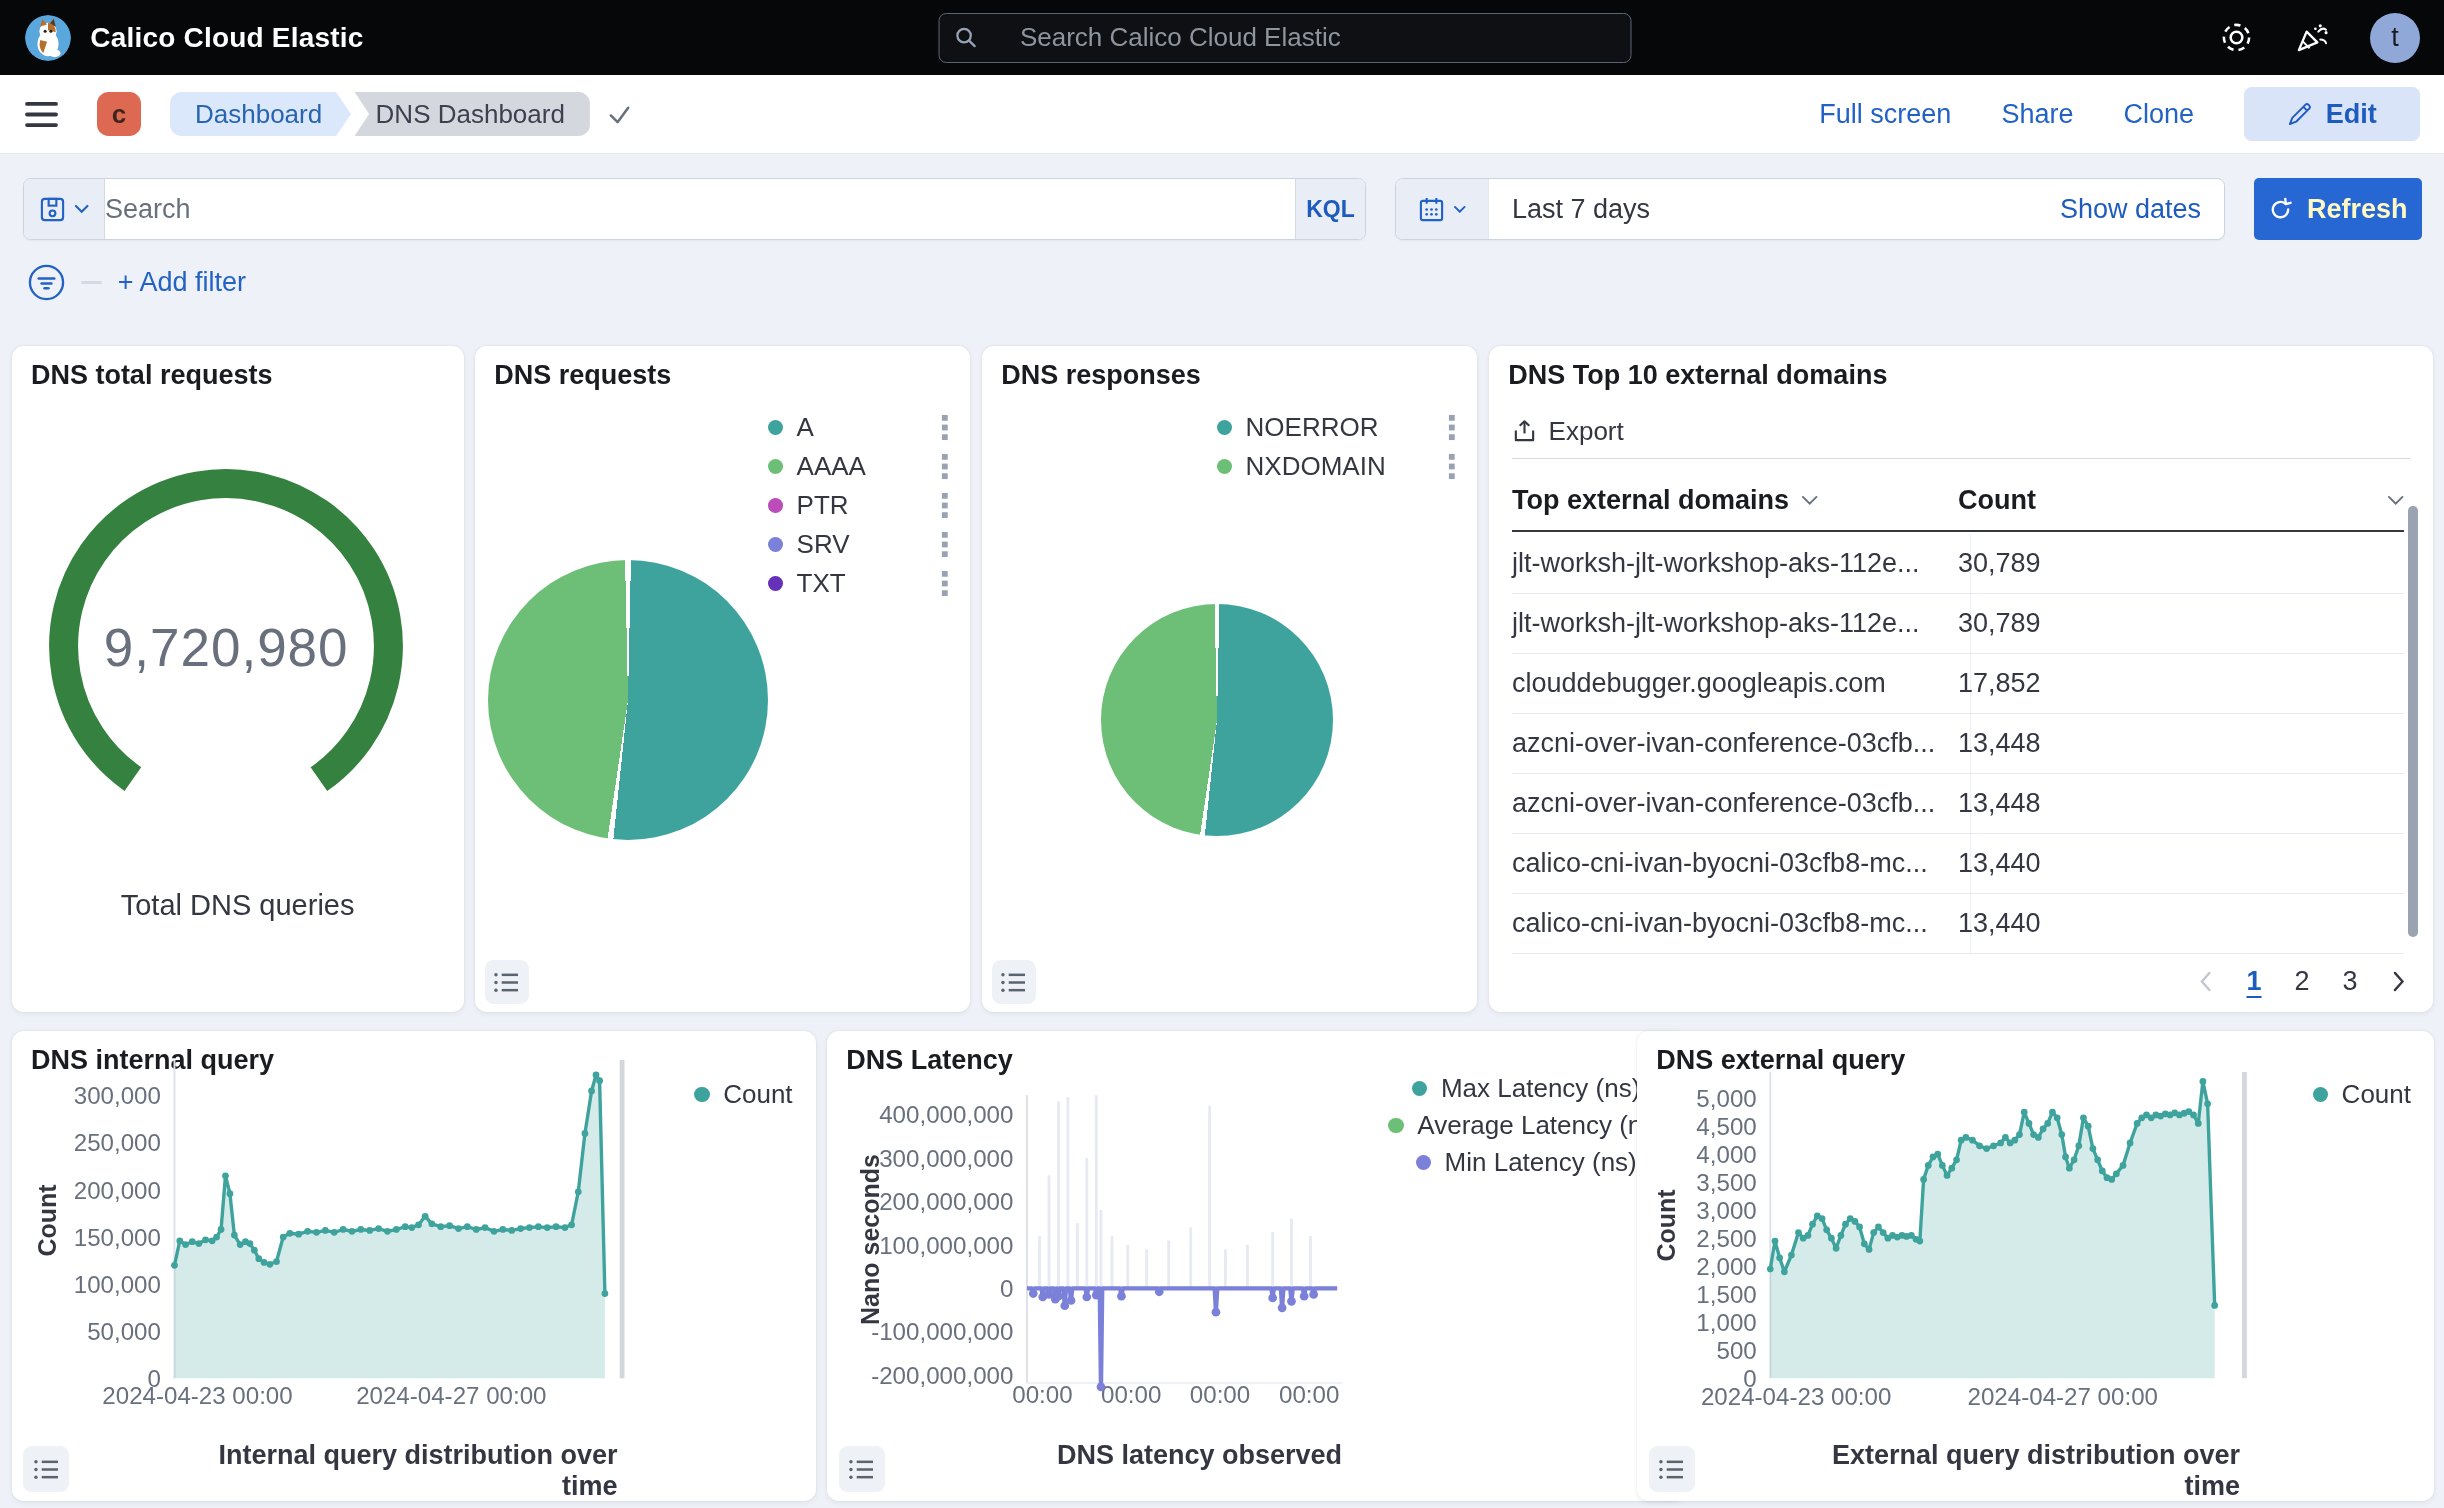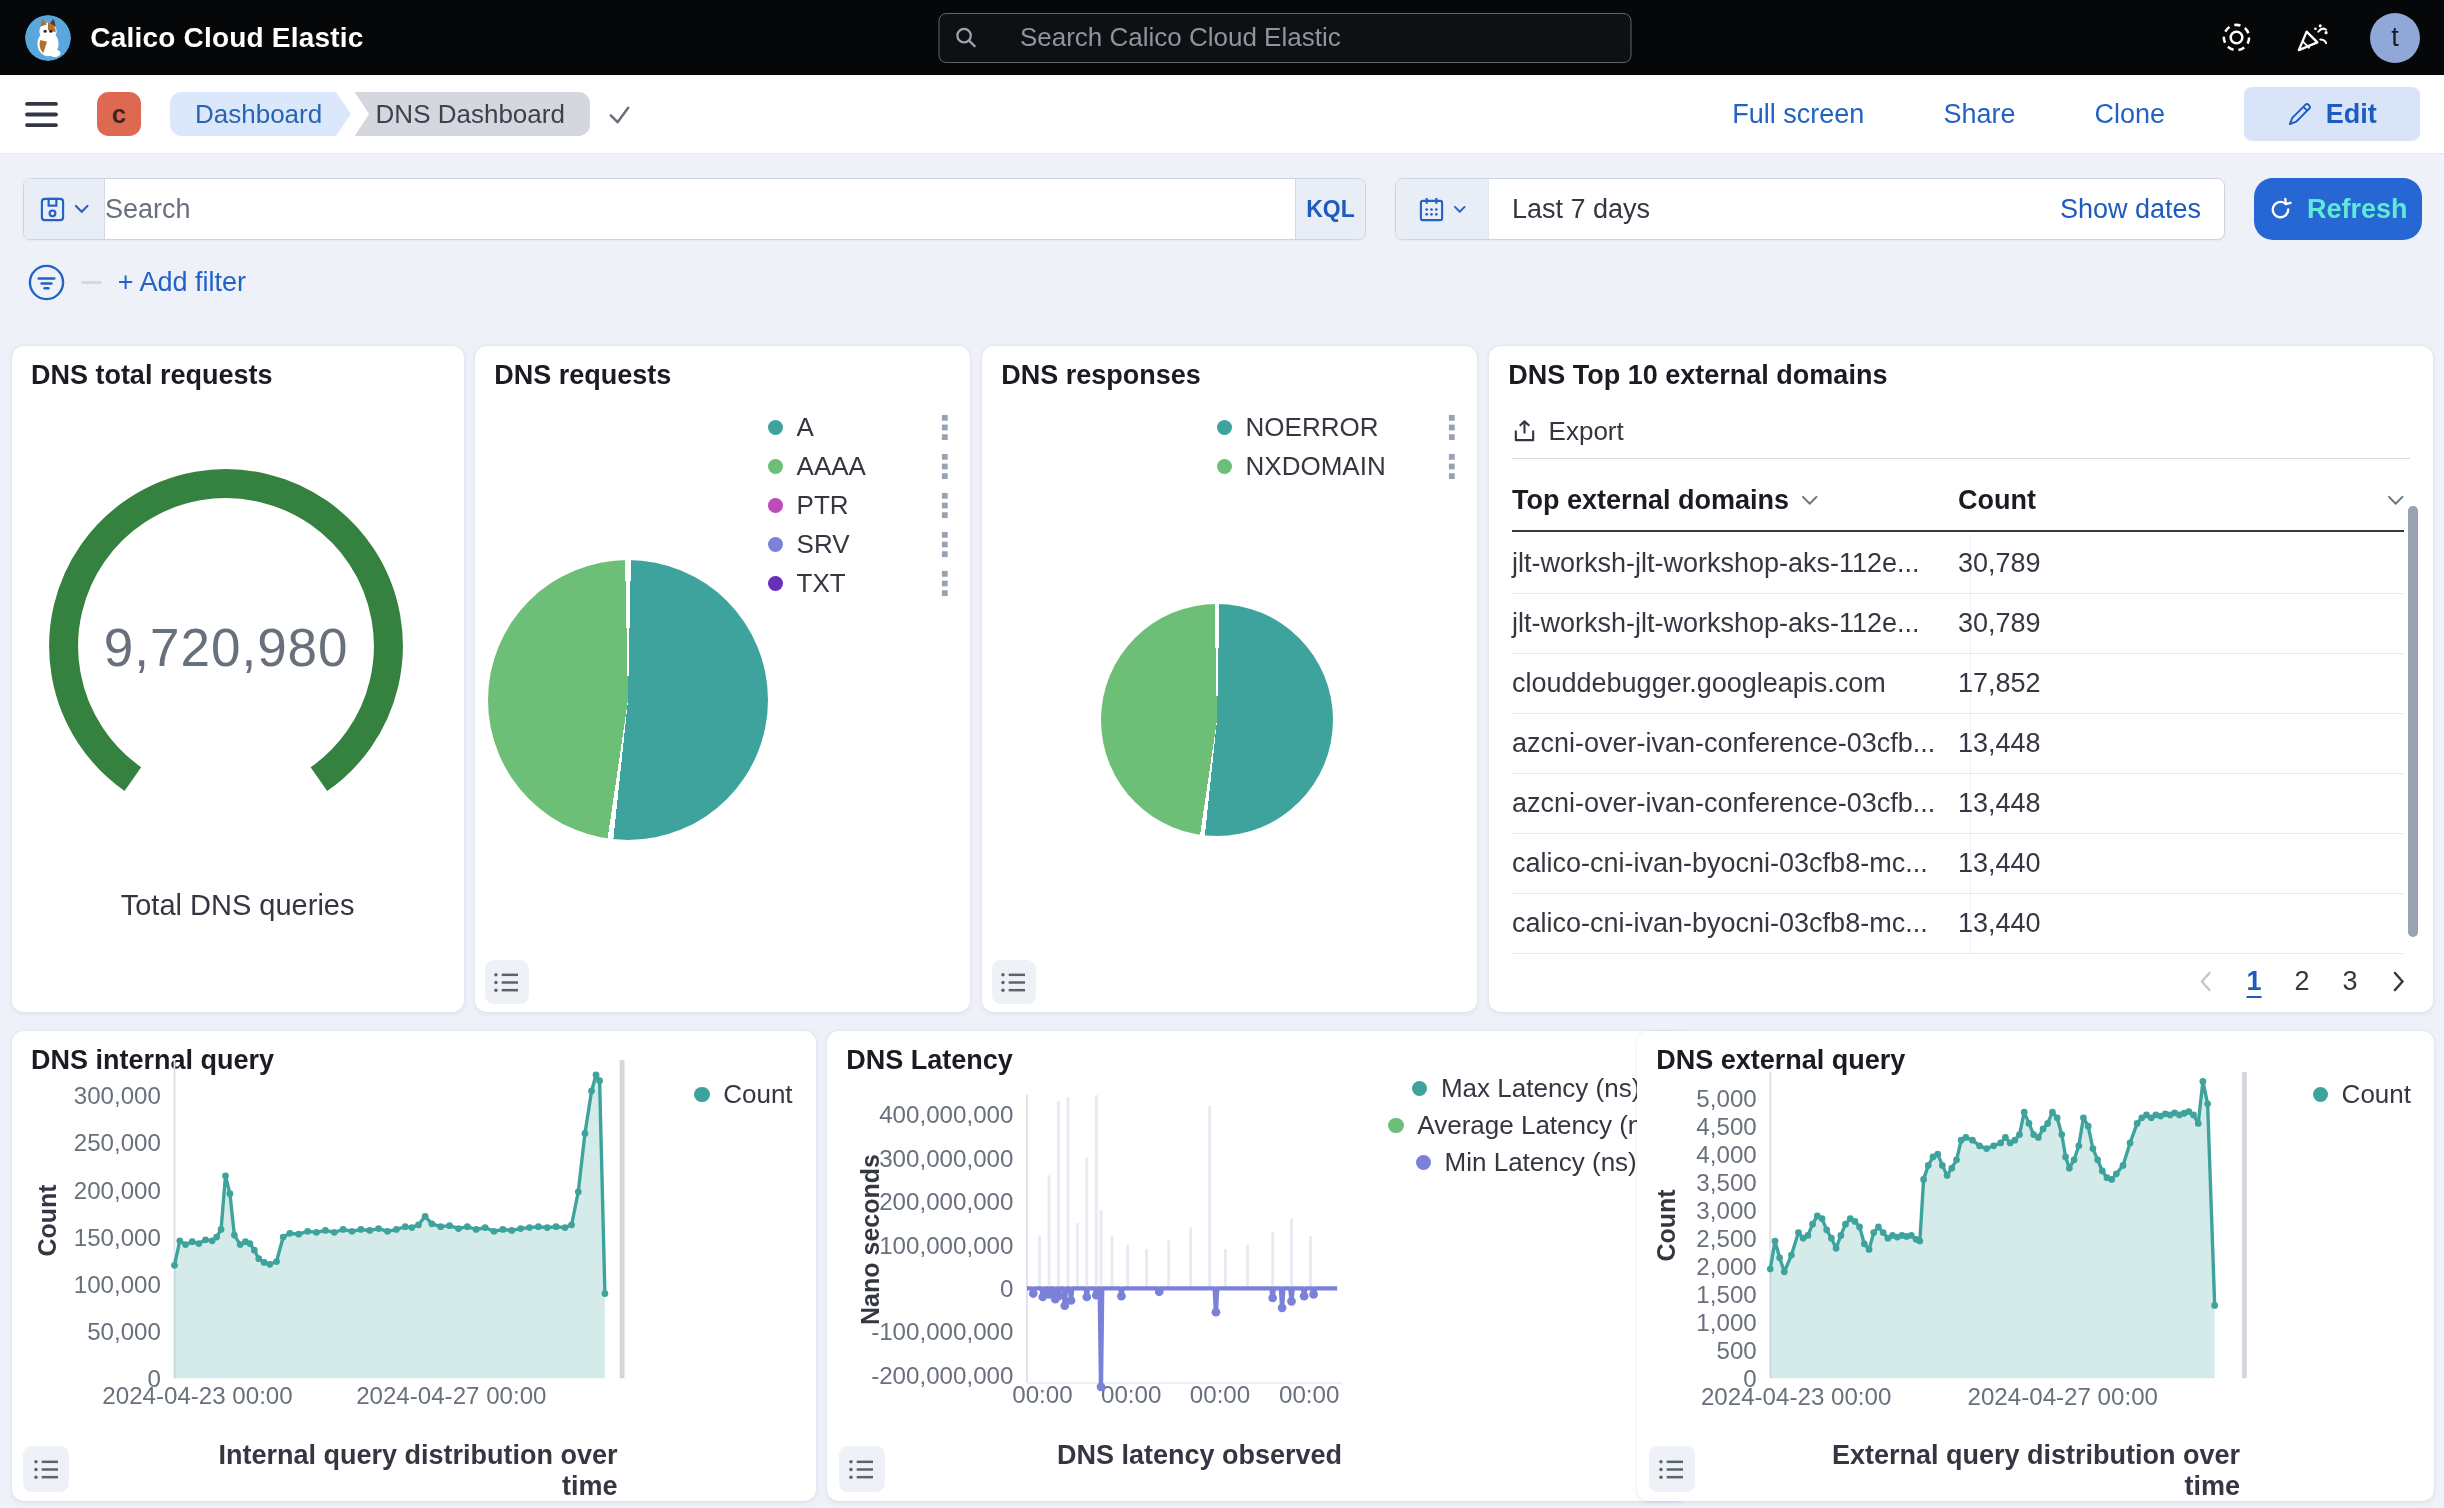--- a/index.html
+++ b/index.html
@@ -24,39 +24,39 @@
   .space-badge { width:44px; height:44px; border-radius:11.6px; background:#dd6952; color:#3f241c; font-size:26px; font-weight:700;
     display:flex; align-items:center; justify-content:center; margin-left:39px; border:none; cursor:pointer; }
   .crumbs { display:flex; align-items:center; margin-left:29px; }
   .crumb-first { background:#dbe7fb; color:#2864b0; font-size:26px; height:44px; display:flex; align-items:center;
     padding:0 13.5px 0 25px; border-radius:11.6px 0 0 11.6px; cursor:pointer; position:relative; }
   .crumb-arrow { width:0; height:0; border-top:22px solid transparent; border-bottom:22px solid transparent; border-left:15.4px solid #dbe7fb; }
   .crumb-gap { width:3.9px; }
   .crumb-last { background:#d4d7dd; color:#3c4150; font-size:26px; font-weight:500; height:44px; display:flex; align-items:center;
     padding:0 25px 0 21px; border-radius:0 11.6px 11.6px 0; clip-path:polygon(0 0, 100% 0, 100% 100%, 0 100%, 14.5px 50%); cursor:default; }
   .crumb-check { margin-left:15.4px; display:flex; }
-  .nav-right { margin-left:auto; display:flex; align-items:center; gap:79px; }
+  .nav-right { margin-left:auto; display:flex; align-items:center; gap:50px; }
   .nav-link { color:#2362c5; font-size:27px; background:none; border:none; cursor:pointer; }
   .edit-btn { width:176px; height:54px; background:#d9e4f8; border:none; border-radius:7.7px; color:#1d5bbf; font-size:27px;
     font-weight:600; display:flex; align-items:center; justify-content:center; gap:13.5px; cursor:pointer; }
 
   
   .querybar { position:absolute; top:178px; left:23px; right:23px; height:62px; display:flex; gap:29px; }
   .search-box { flex:1; background:#fff; border:1px solid #ccd4e2; border-radius:7.7px; display:flex; align-items:stretch; overflow:hidden;
     box-shadow:0 1px 1.9px rgba(30,40,70,.05); }
   .seg { background:#e9edf5; display:flex; align-items:center; justify-content:center; gap:7.7px; }
   .seg-save { width:81px; border-right:1px solid #d3dae6; cursor:pointer; }
   .seg-kql { width:70px; border-left:1px solid #d3dae6; color:#1d5bbf; font-size:23px; font-weight:700; cursor:pointer; }
   .search-input { flex:1; display:flex; align-items:center; color:#69707d; font-size:27px; cursor:text; }
   .date-box { width:830px; background:#fff; border:1px solid #ccd4e2; border-radius:7.7px; display:flex; align-items:stretch; overflow:hidden;
     box-shadow:0 1px 1.9px rgba(30,40,70,.05); }
   .seg-cal { width:93px; border-right:1px solid #e3e7ee; cursor:pointer; }
   .date-text { flex:1; display:flex; align-items:center; padding-left:23px; color:#343741; font-size:27px; cursor:pointer; }
   .show-dates { display:flex; align-items:center; padding-right:23px; color:#1d5bbf; font-size:27px; background:none; border:none; cursor:pointer; }
-  .refresh-btn { width:168px; background:#2767d3; border:none; border-radius:19px; color:#5eead4; font-size:27px; font-weight:600;
+  .refresh-btn { width:168px; background:#2767d3; border:none; border-radius:5px; color:#fef9c3; font-size:27px; font-weight:600;
     display:flex; align-items:center; justify-content:center; gap:13.5px; cursor:pointer; }
 
   
   .filterbar { position:absolute; top:263px; left:27px; height:39px; display:flex; align-items:center; gap:15.4px; }
   .filter-dash { width:21px; height:2.9px; background:#d3dae6; border-radius:1.9px; }
   .add-filter { color:#2362c5; font-size:27px; font-weight:500; background:none; border:none; cursor:pointer; }
 
   
   .panel { position:absolute; background:#fff; border-radius:11.6px; box-shadow:0 1.9px 5.8px rgba(40,50,80,.07), 0 0 1.9px rgba(40,50,80,.09); }
   .panel-title { position:absolute; top:13.5px; left:19.3px; font-size:27px; font-weight:700; color:#1a1c21; }

